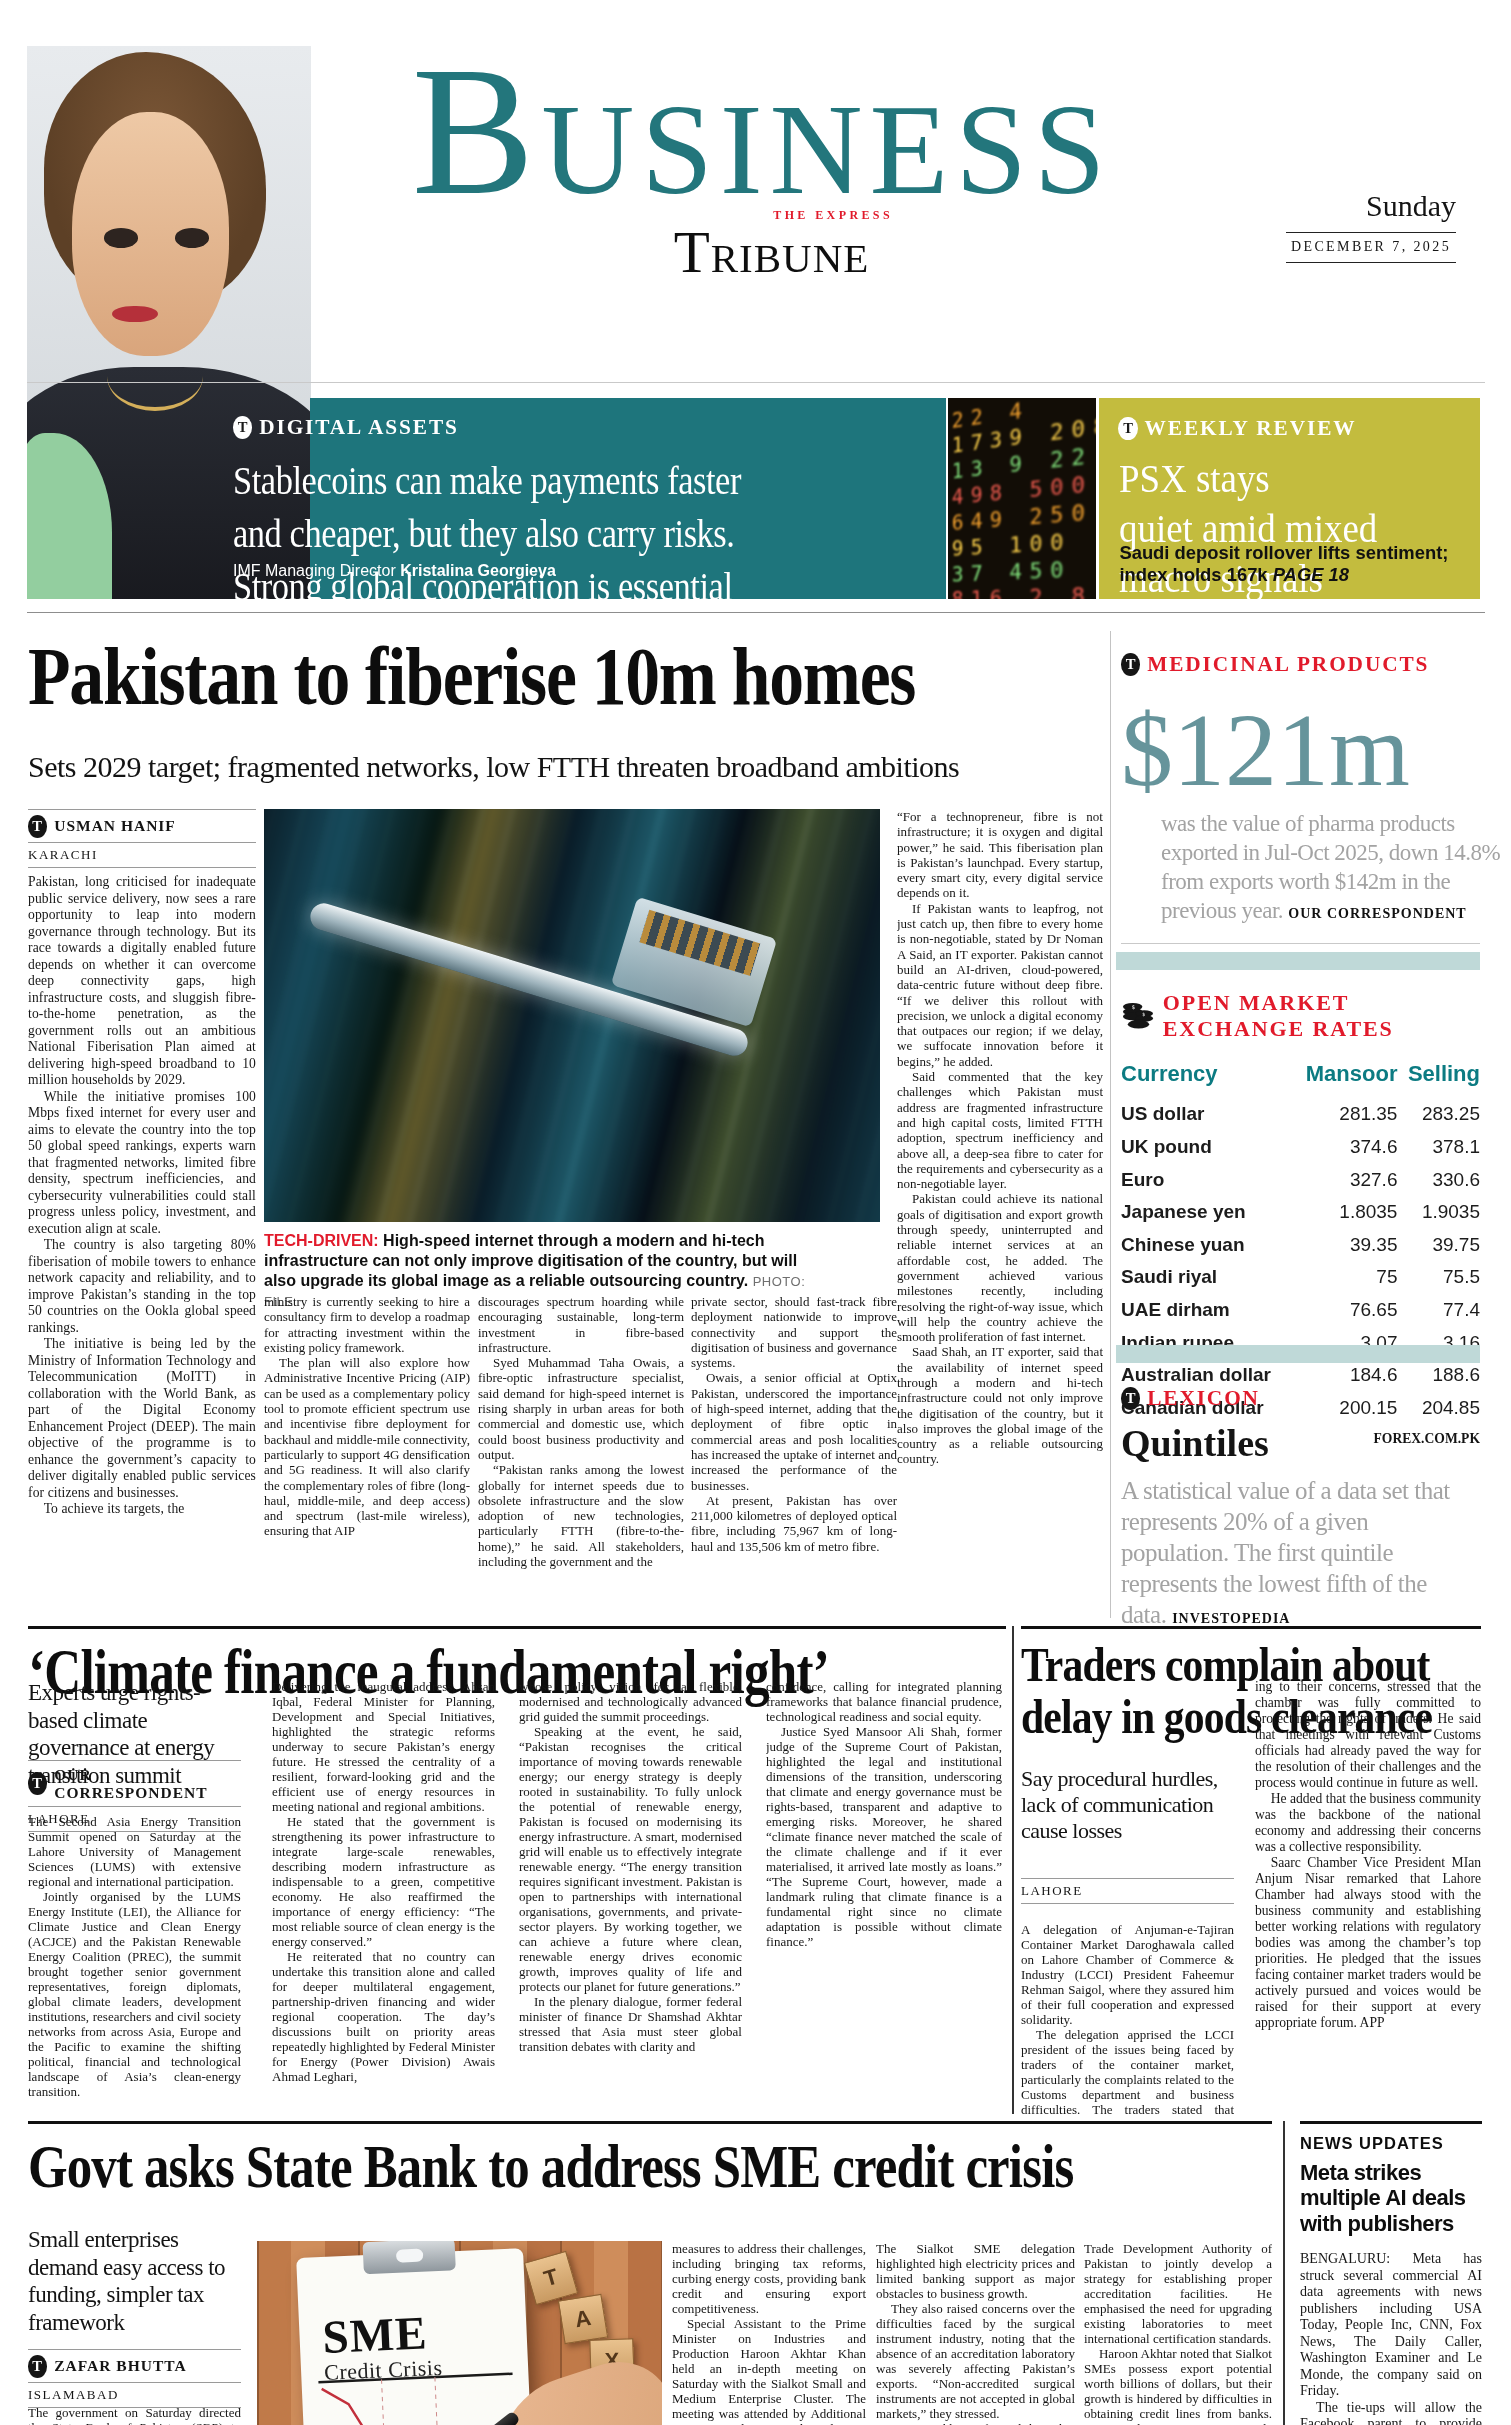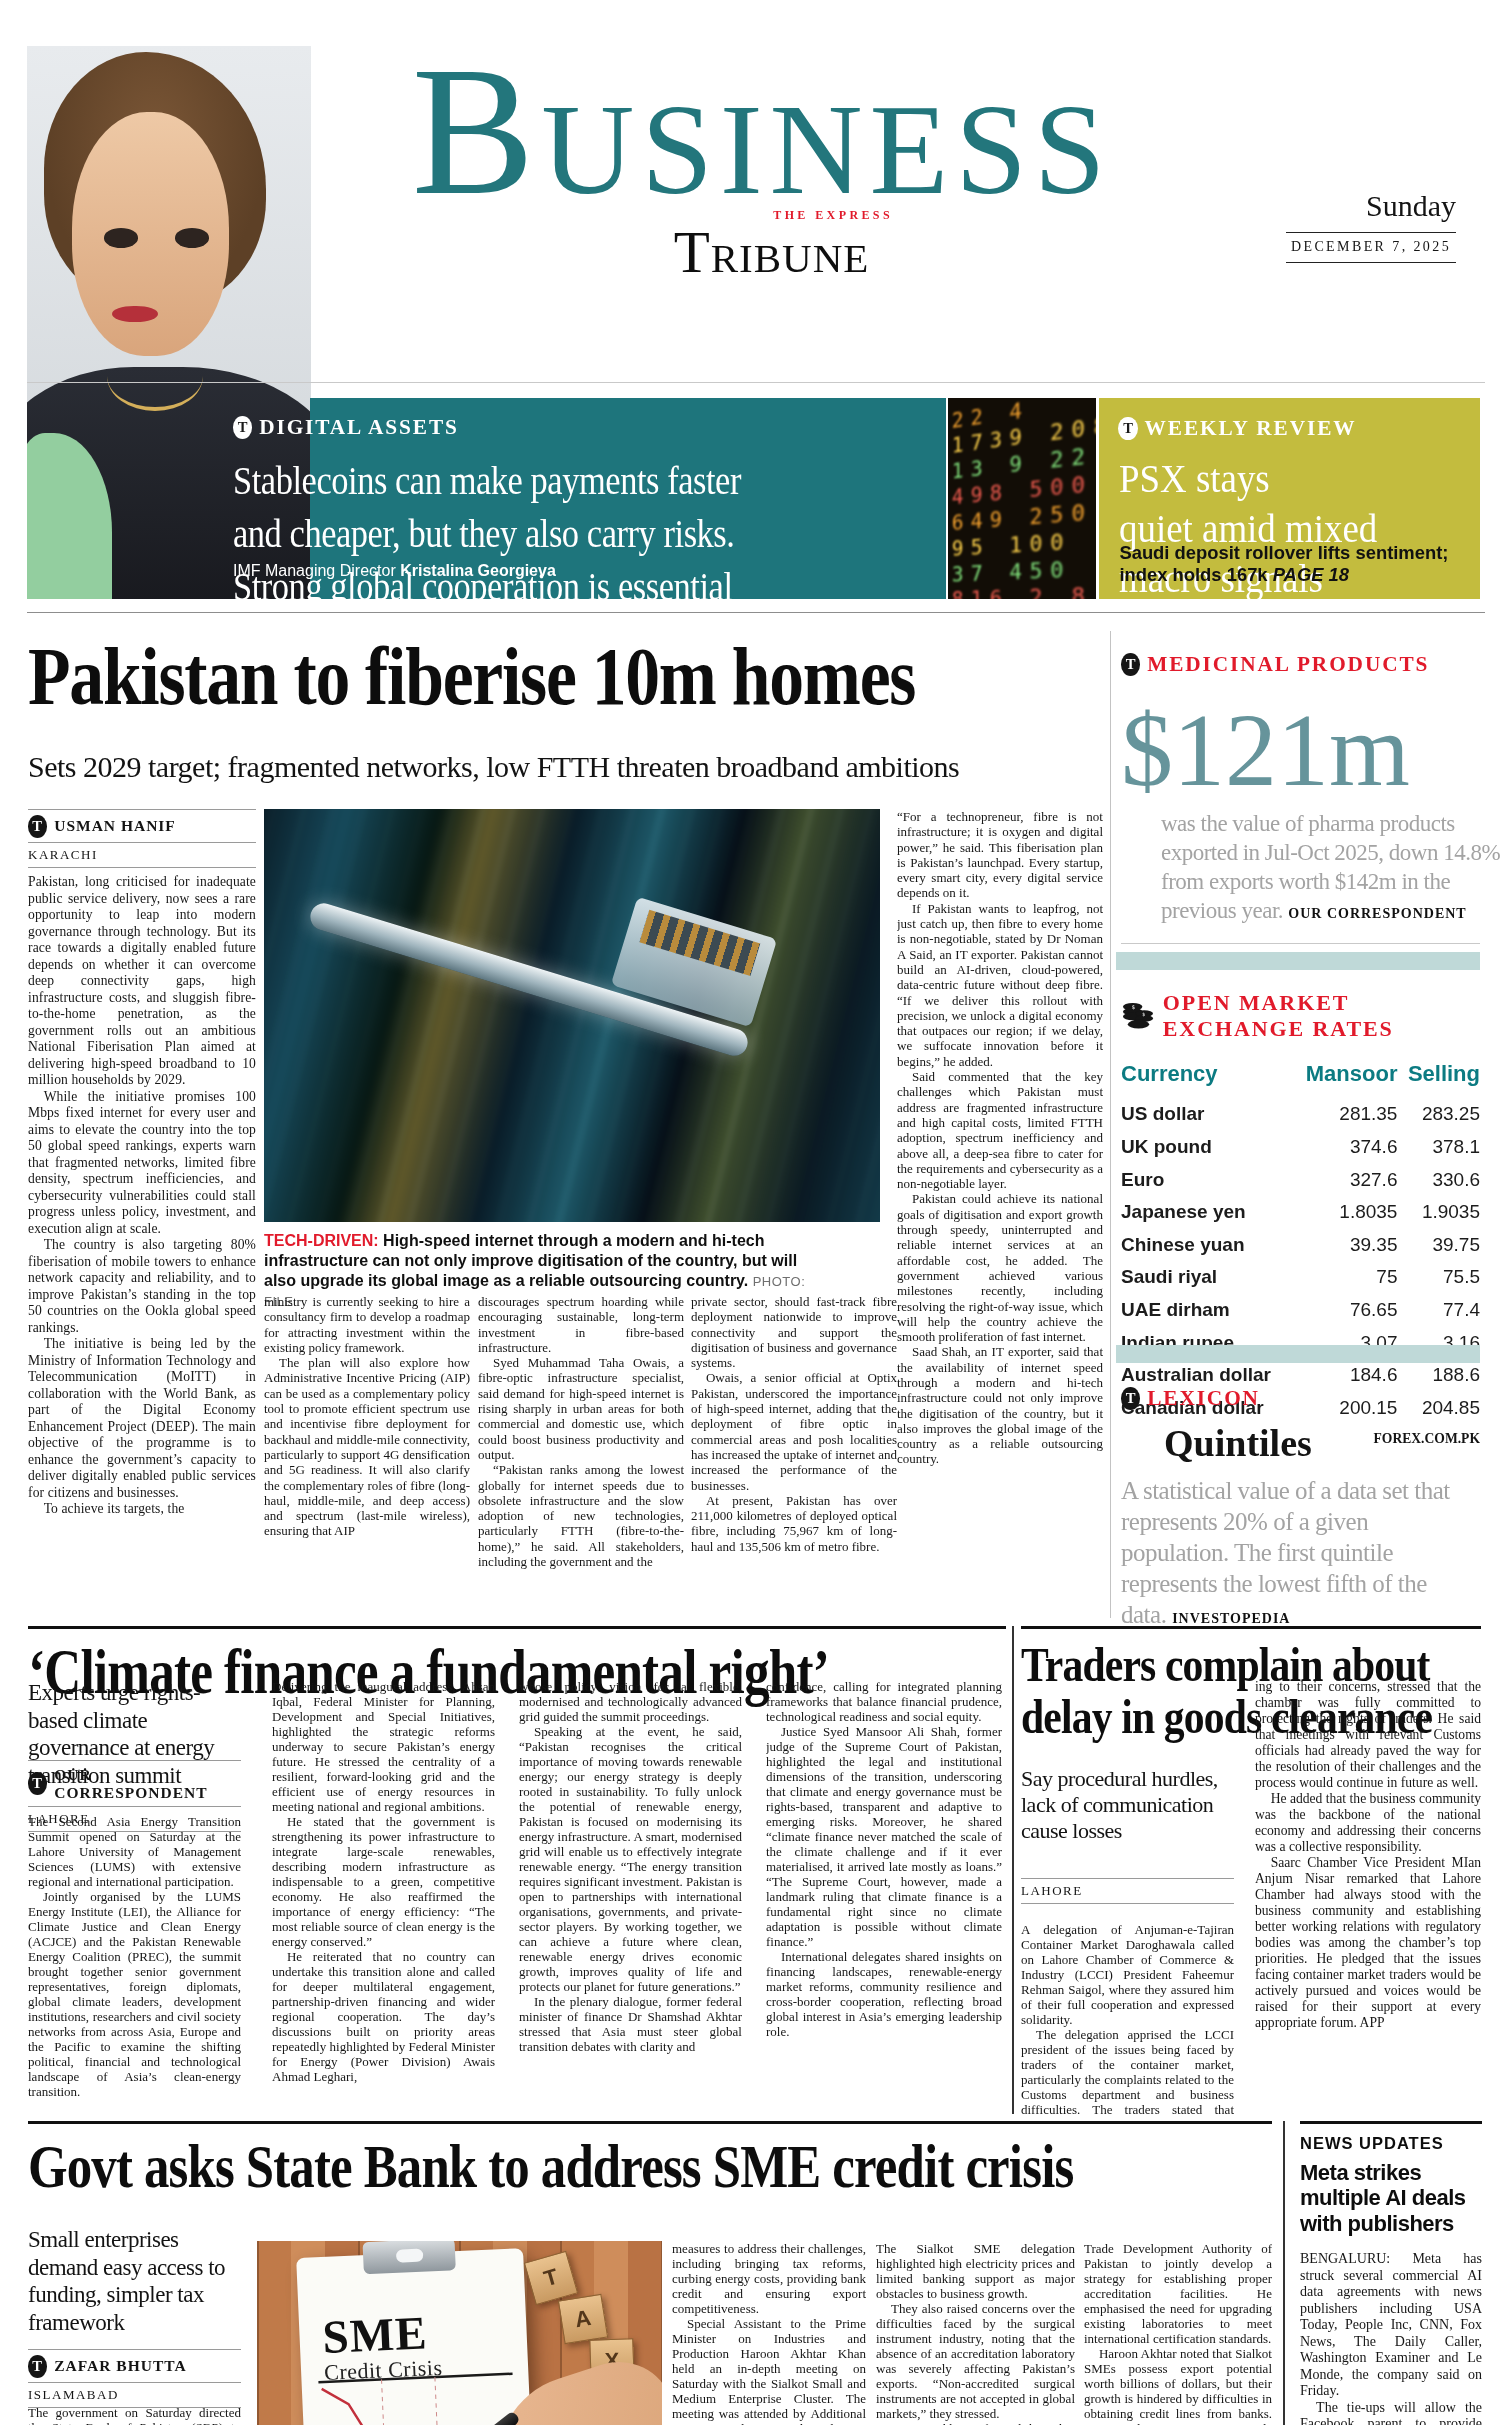--- a/index.html
+++ b/index.html
@@ -322,21 +322,21 @@
   </table>
   <div style="text-align:right;font-family:Liberation Serif, serif;font-weight:bold;font-size:13.6px;margin-top:6.8px;">FOREX.COM.PK</div>
 </div>
 
 <div class="band" style="left:1116px;top:1345px;width:364px;"></div>
 
 <div class="abs banner-label" style="left:1121px;top:1386px;color:#000;">
   <span class="tr-icon">T</span>
   <span class="kicker" style="color:var(--red);">LEXICON</span>
 </div>
-<div class="abs" style="left:1164px;top:1421px;font-size:38px;font-weight:bold;font-family:'Liberation Serif',serif;">Quintiles</div>
+<div class="abs" style="left:1121px;top:1421px;font-size:38px;font-weight:bold;font-family:'Liberation Serif',serif;">Quintiles</div>
 <div class="abs sb-gray" style="left:1121px;top:1475px;width:340px;font-size:25px;line-height:1.24;">
   <span>A statistical value of a data set that represents 20% of a given population. The first quintile represents the lowest fifth of the data. </span><span class="credit-caps">INVESTOPEDIA</span>
 </div>
 
 <div class="thick-rule" style="left:28px;top:1626px;width:978px;"></div>
 <div class="abs headline" style="left:28px;top:1640px;width:1261px;font-size:64px;line-height:1;transform:scaleX(.8);letter-spacing:-1px;">‘Climate finance a fundamental right’</div>
 <div class="abs standfirst" style="left:28px;top:1679px;width:213px;font-size:23px;line-height:1.2;">Experts urge rights-based climate governance at energy transition summit</div>
 
 <div class="abs byline-block" style="left:28px;top:1760px;width:213px;">
   <div class="byline-row">
@@ -356,21 +356,20 @@
     <p>He reiterated that no country can undertake this transition alone and called for deeper multilateral engagement, partnership-driven financing and wider regional cooperation. The day’s discussions built on priority areas repeatedly highlighted by Federal Minister for Energy (Power Division) Awais Ahmad Leghari,</p>
   </div>
 <div class="col" style="left:519px;top:1679px;width:223px;height:435px;font-size:13px;line-height:15px;">
     <p>whose policy vision for a flexible, modernised and technologically advanced grid guided the summit proceedings.</p>
     <p>Speaking at the event, he said, “Pakistan recognises the critical importance of moving towards renewable energy; our energy strategy is deeply rooted in sustainability. To fully unlock the potential of renewable energy, Pakistan is focused on modernising its energy infrastructure. A smart, modernised grid will enable us to effectively integrate renewable energy. “The energy transition requires significant investment. Pakistan is open to partnerships with international organisations, governments, and private-sector players. By working together, we can achieve a future where clean, renewable energy drives economic growth, improves quality of life and protects our planet for future generations.”</p>
     <p>In the plenary dialogue, former federal minister of finance Dr Shamshad Akhtar stressed that Asia must steer global transition debates with clarity and</p>
   </div>
 <div class="col" style="left:766px;top:1679px;width:236px;height:435px;font-size:13px;line-height:15px;">
     <p>confidence, calling for integrated planning frameworks that balance financial prudence, technological readiness and social equity.</p>
     <p>Justice Syed Mansoor Ali Shah, former judge of the Supreme Court of Pakistan, highlighted the legal and institutional dimensions of the transition, underscoring that climate and energy governance must be rights-based, transparent and adaptive to emerging risks. Moreover, he shared “climate finance never matched the scale of the climate challenge and if it ever materialised, it arrived late mostly as loans.” “The Supreme Court, however, made a landmark ruling that climate finance is a fundamental right since no climate adaptation is possible without climate finance.”</p>
-    <p>International delegates shared insights on financing landscapes, renewable-energy market reforms, community resilience and cross-border cooperation, reflecting broad global interest in Asia’s emerging leadership role.</p>
   </div>
 
 <div class="vrule dark" style="left:1012px;top:1626px;height:488px;"></div>
 
 <div class="thick-rule" style="left:1021px;top:1626px;width:460px;"></div>
 <div class="abs headline" style="left:1021px;top:1639px;width:543px;font-size:49px;line-height:1.07;transform:scaleX(.85);letter-spacing:-1px;">Traders complain about delay in goods clearance</div>
 <div class="abs standfirst" style="left:1021px;top:1766px;width:213px;font-size:22px;line-height:1.18;">Say procedural hurdles, lack of communication cause losses</div>
 
 <div class="abs byline-block" style="left:1021px;top:1878px;width:213px;">
   <div class="dateline">LAHORE</div>

